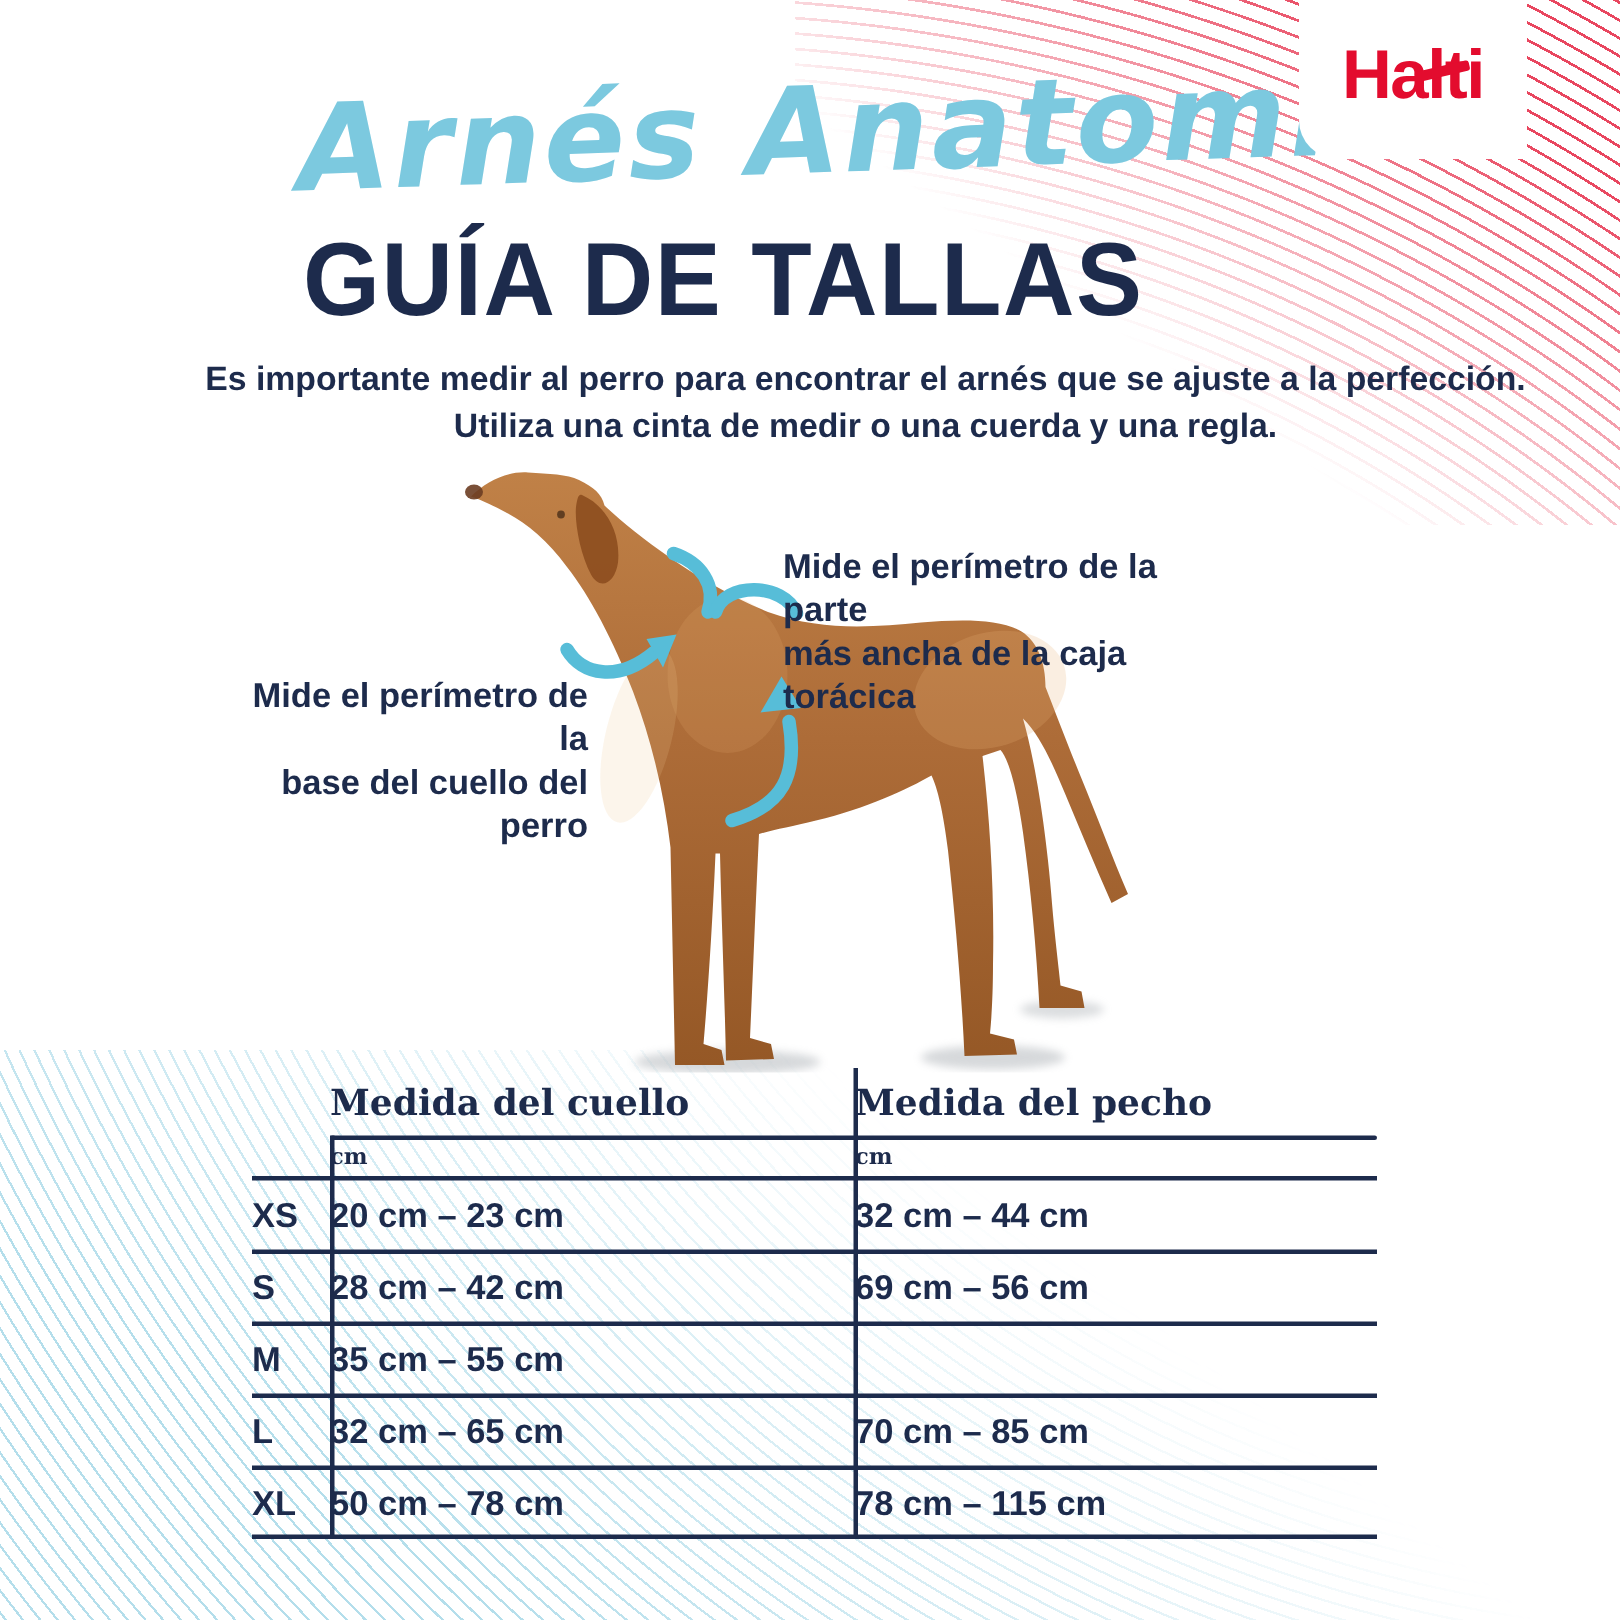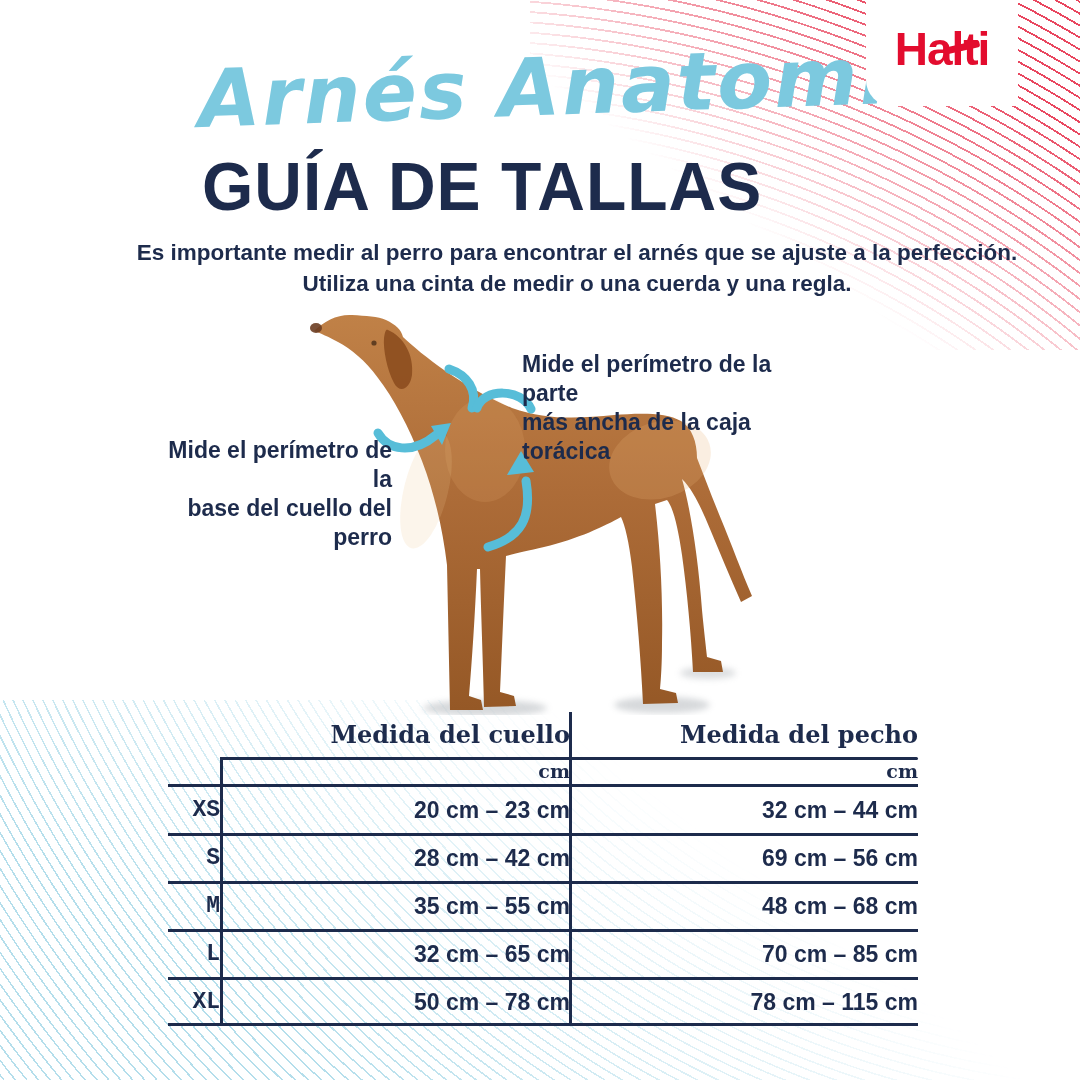--- a/index.html
+++ b/index.html
@@ -46,43 +46,43 @@
     position:absolute;left:202px;top:146px;z-index:2;
     font-size:66px;font-weight:800;letter-spacing:1px;color:var(--navy);
     transform:scaleY(1.05);transform-origin:left top;white-space:nowrap;
   }
   .intro{
     position:absolute;left:0;top:237px;width:1080px;z-index:2;text-align:center;
     font-size:22.5px;font-weight:700;line-height:31px;color:var(--navy);margin-left:37px;
   }
   
   .dog-svg{position:absolute;left:250px;top:295px;z-index:2;}
-  .note{position:absolute;z-index:2;font-size:23px;font-weight:600;line-height:29px;color:var(--navy);}
+  .note{position:absolute;z-index:2;font-size:23px;font-weight:600;line-height:29px;color:var(--navy);margin-top:13px;}
   .note-chest{left:522px;top:350px;text-align:left;width:300px;}
   .note-neck{left:148px;top:436px;text-align:right;width:244px;}
   
   .sizetable{position:absolute;left:168px;top:712px;width:750px;height:316px;z-index:2;}
   .tline{position:absolute;background:var(--navy);}
   .v-center{left:401px;top:0;width:2.5px;height:314px;}
   .v-left{left:52px;top:45px;width:2.5px;height:269px;}
   .h-cmtop{left:52px;top:45px;width:698px;height:2.5px;border-radius:2px;}
   .h-thick{left:0;top:72px;width:750px;height:3px;}
   .h-r1{left:0;top:121px;width:750px;height:3px;}
   .h-r2{left:0;top:169px;width:750px;height:3px;}
   .h-r3{left:0;top:217px;width:750px;height:3px;}
   .h-r4{left:0;top:265px;width:750px;height:3px;}
   .h-bot{left:0;top:311px;width:750px;height:3px;}
-  .tcell{position:absolute;text-align:right;color:var(--navy);}
+  .tcell{position:absolute;text-align:left;color:var(--navy);}
   .th{top:2px;height:42px;line-height:42px;font-family:"DejaVu Serif", serif;font-weight:bold;font-size:24px;}
   .th-neck{left:52px;width:350px;}
   .th-chest{left:402px;width:348px;}
-  .tu{top:47px;height:25px;line-height:25px;font-family:"DejaVu Serif", serif;font-weight:bold;font-size:19px;}
+  .tu{top:47px;height:25px;line-height:25px;font-family:"DejaVu Serif", serif;font-weight:bold;font-size:15px;}
   .tu-neck{left:52px;width:350px;}
   .tu-chest{left:402px;width:348px;}
-  .tsize{left:0;width:52px;font-family:Liberation Mono, monospace;font-weight:bold;font-size:29px;}
+  .tsize{left:0;width:52px;font-family:Liberation Sans, sans-serif;font-weight:bold;font-size:29px;}
   .tval-neck{left:52px;width:350px;}
   .tval-chest{left:402px;width:348px;}
   .trow{height:48px;line-height:48px;font-size:23px;font-weight:700;}
   .r0{top:74px;}.r1{top:122px;}.r2{top:170px;}.r3{top:218px;}.r4{top:266px;}
 </style>
 </head>
 <body>
 
 <div class="canvas">
 
@@ -184,21 +184,20 @@
     <div class="tcell trow tsize r0">XS</div>
     <div class="tcell trow tval-neck r0">20 cm – 23 cm</div>
     <div class="tcell trow tval-chest r0">32 cm – 44 cm</div>
 
     <div class="tcell trow tsize r1">S</div>
     <div class="tcell trow tval-neck r1">28 cm – 42 cm</div>
     <div class="tcell trow tval-chest r1">69 cm – 56 cm</div>
 
     <div class="tcell trow tsize r2">M</div>
     <div class="tcell trow tval-neck r2">35 cm – 55 cm</div>
-    <div class="tcell trow tval-chest r2">48 cm – 68 cm</div>
 
     <div class="tcell trow tsize r3">L</div>
     <div class="tcell trow tval-neck r3">32 cm – 65 cm</div>
     <div class="tcell trow tval-chest r3">70 cm – 85 cm</div>
 
     <div class="tcell trow tsize r4">XL</div>
     <div class="tcell trow tval-neck r4">50 cm – 78 cm</div>
     <div class="tcell trow tval-chest r4">78 cm – 115 cm</div>
   </div>
 

